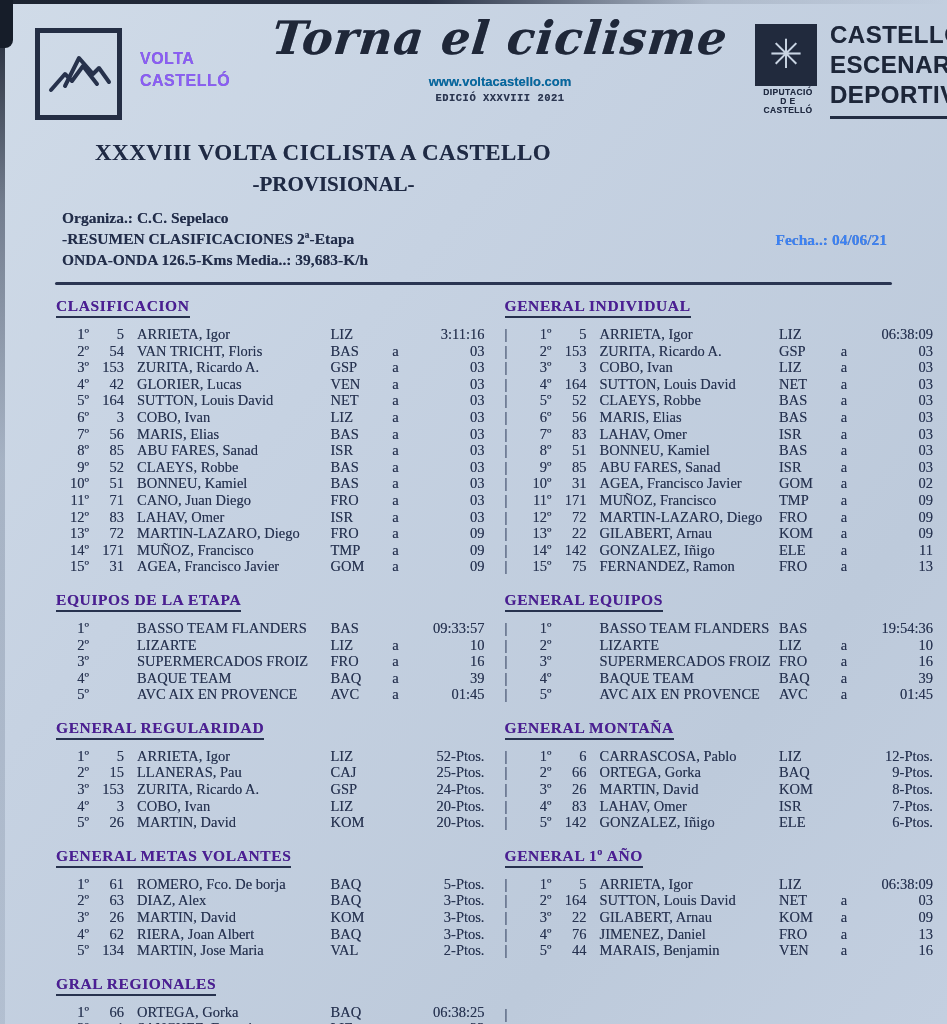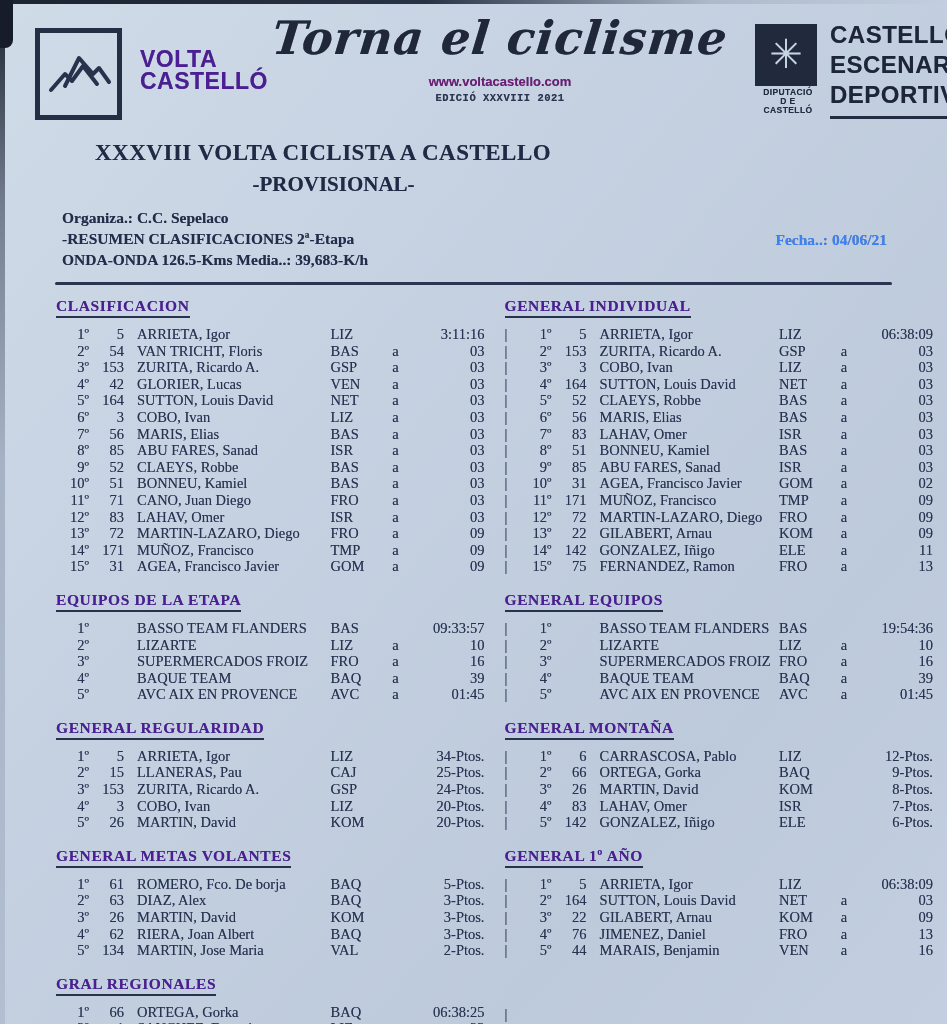--- a/index.html
+++ b/index.html
@@ -20,28 +20,28 @@
 
   
   .header{position:relative;height:130px;}
   .logo-box{
     position:absolute;left:35px;top:28px;width:87px;height:92px;
     border:5px solid #242e44;background:transparent;
     display:flex;align-items:center;justify-content:center;
   }
   .brand{position:absolute;left:140px;top:48px;
     font-family:"Liberation Sans",sans-serif;font-weight:bold;
-    font-size:23px;line-height:22px;letter-spacing:.5px;color:#4c1d95;}
+    font-size:16px;line-height:22px;letter-spacing:.5px;color:#8b5cf6;}
   .center-head{position:absolute;left:260px;top:8px;width:480px;text-align:center;}
   .slogan{
     font-family:"DejaVu Serif",serif;font-style:italic;font-weight:bold;
     font-size:46px;line-height:60px;color:#1f2738;transform:skewX(-6deg);
     letter-spacing:1px; white-space:nowrap;
   }
-  .website{font-family:"Liberation Sans",sans-serif;font-weight:bold;font-size:13px;color:#701a75;margin-top:6px;}
+  .website{font-family:"Liberation Sans",sans-serif;font-weight:bold;font-size:13px;color:#0369a1;margin-top:6px;}
   .edition{font-family:Liberation Mono, monospace;font-weight:bold;font-size:10.5px;color:#2b3650;margin-top:3px;letter-spacing:.5px;}
   .dip-logo{position:absolute;left:755px;top:24px;width:66px;text-align:center;}
   .dip-square{width:62px;height:62px;background:#212a3d;color:#c9d4e2;display:flex;align-items:center;justify-content:center;font-size:40px;line-height:1;}
   .dip-caption{font-family:Liberation Sans, sans-serif;font-weight:bold;font-size:8.5px;line-height:9px;color:#222c42;margin-top:2px;letter-spacing:.4px;}
   .venue{position:absolute;left:830px;top:20px;width:117px;overflow:hidden;
     font-family:"Liberation Sans",sans-serif;font-weight:bold;
     font-size:24px;line-height:30px;letter-spacing:.5px;color:#1d2638;
     border-bottom:3px solid #222c42;padding-bottom:6px;white-space:nowrap;}
 
   
@@ -293,21 +293,21 @@
     </div>
     <div class="section">
       <div class="sec-title">GENERAL REGULARIDAD</div>
       <div class="rows">
           <div class="row">
             <span class="c-pos">1º</span>
             <span class="c-dorsal">5</span>
             <span class="c-name">ARRIETA, Igor</span>
             <span class="c-team">LIZ</span>
             <span class="c-a"></span>
-            <span class="c-value">34-Ptos.</span>
+            <span class="c-value">52-Ptos.</span>
           </div>
           <div class="row">
             <span class="c-pos">2º</span>
             <span class="c-dorsal">15</span>
             <span class="c-name">LLANERAS, Pau</span>
             <span class="c-team">CAJ</span>
             <span class="c-a"></span>
             <span class="c-value">25-Ptos.</span>
           </div>
           <div class="row">

